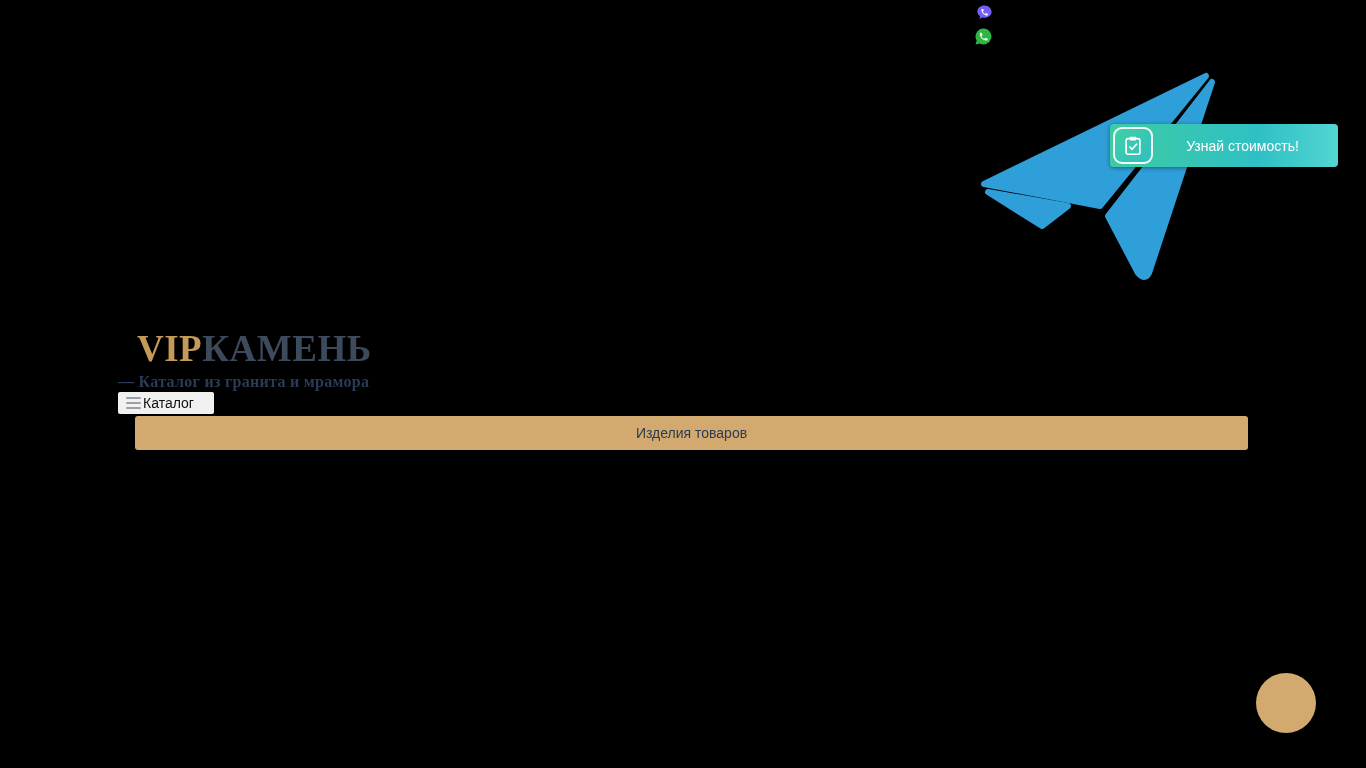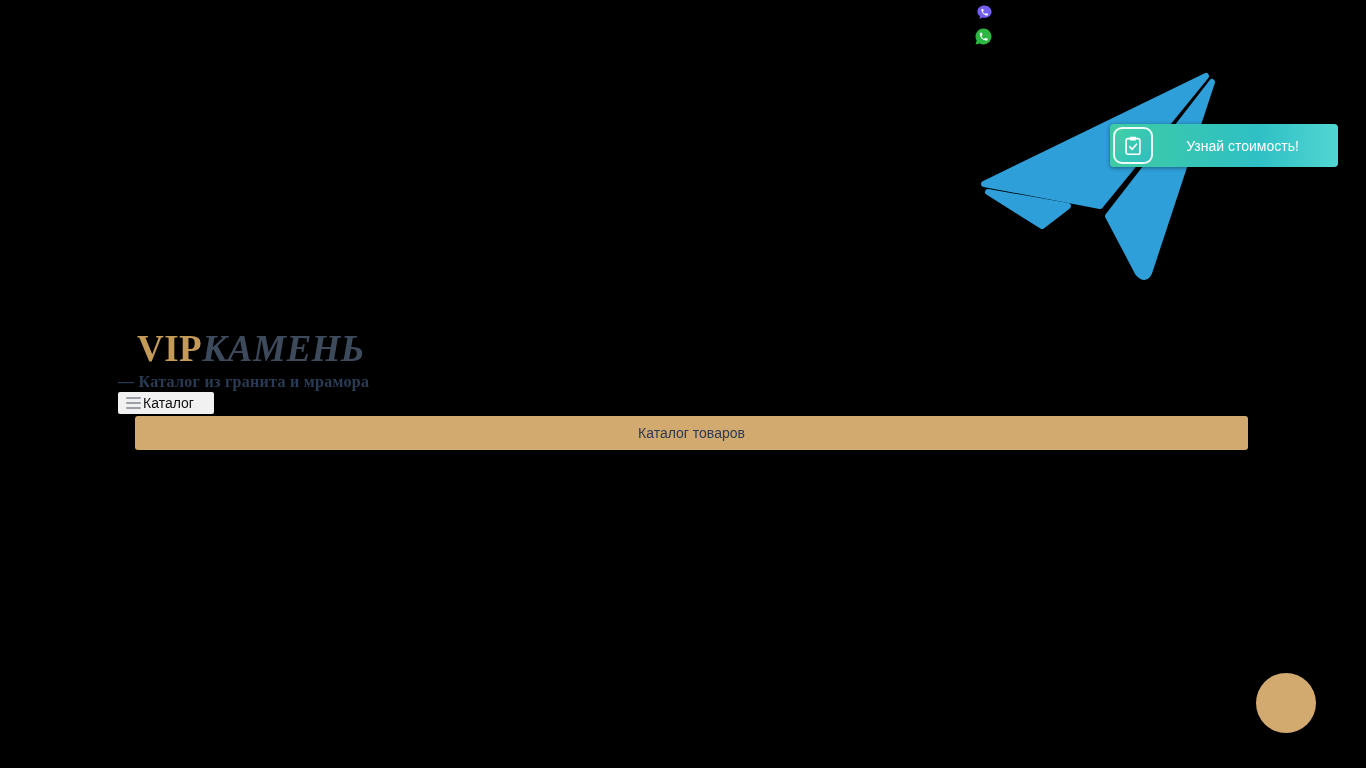--- a/index.html
+++ b/index.html
@@ -33,21 +33,21 @@
   }
   .cost-label { flex: 1; text-align: center; color: #fff; font-size: 14px; padding-right: 6px; }
 
   
   .brand {
     position: absolute; left: 137px; top: 330px;
     font-family: "Liberation Serif", serif; font-weight: bold;
     font-size: 37px; line-height: 1.05; letter-spacing: .5px; cursor: pointer;
   }
   .brand .vip { color: #C49A58; }
-  .brand .kamen { color: #3D4A5C; font-style: italic; }
+  .brand .kamen { color: #3D4A5C; }
   .tagline {
     position: absolute; left: 118px; top: 373px;
     font-family: "Liberation Serif", serif; font-weight: bold;
     font-size: 16px; color: #2A3B55; letter-spacing: .3px;
   }
 
   
   .catalog-btn {
     position: absolute; left: 118px; top: 392px; height: 22px; min-width: 96px;
     background: #f1f1f1; border: none; border-radius: 2px;
@@ -117,18 +117,18 @@
   <button class="catalog-btn">
     <span class="burger">
         <i></i>
         <i></i>
         <i></i>
       </span>
     <span>Каталог</span>
   </button>
 
   <div class="catalog-bar">
-    <span>Каталог товаров</span>
+    <span>Изделия товаров</span>
   </div>
 
   <button class="scroll-top"></button>
 
 </div>
 
 </body></html>

